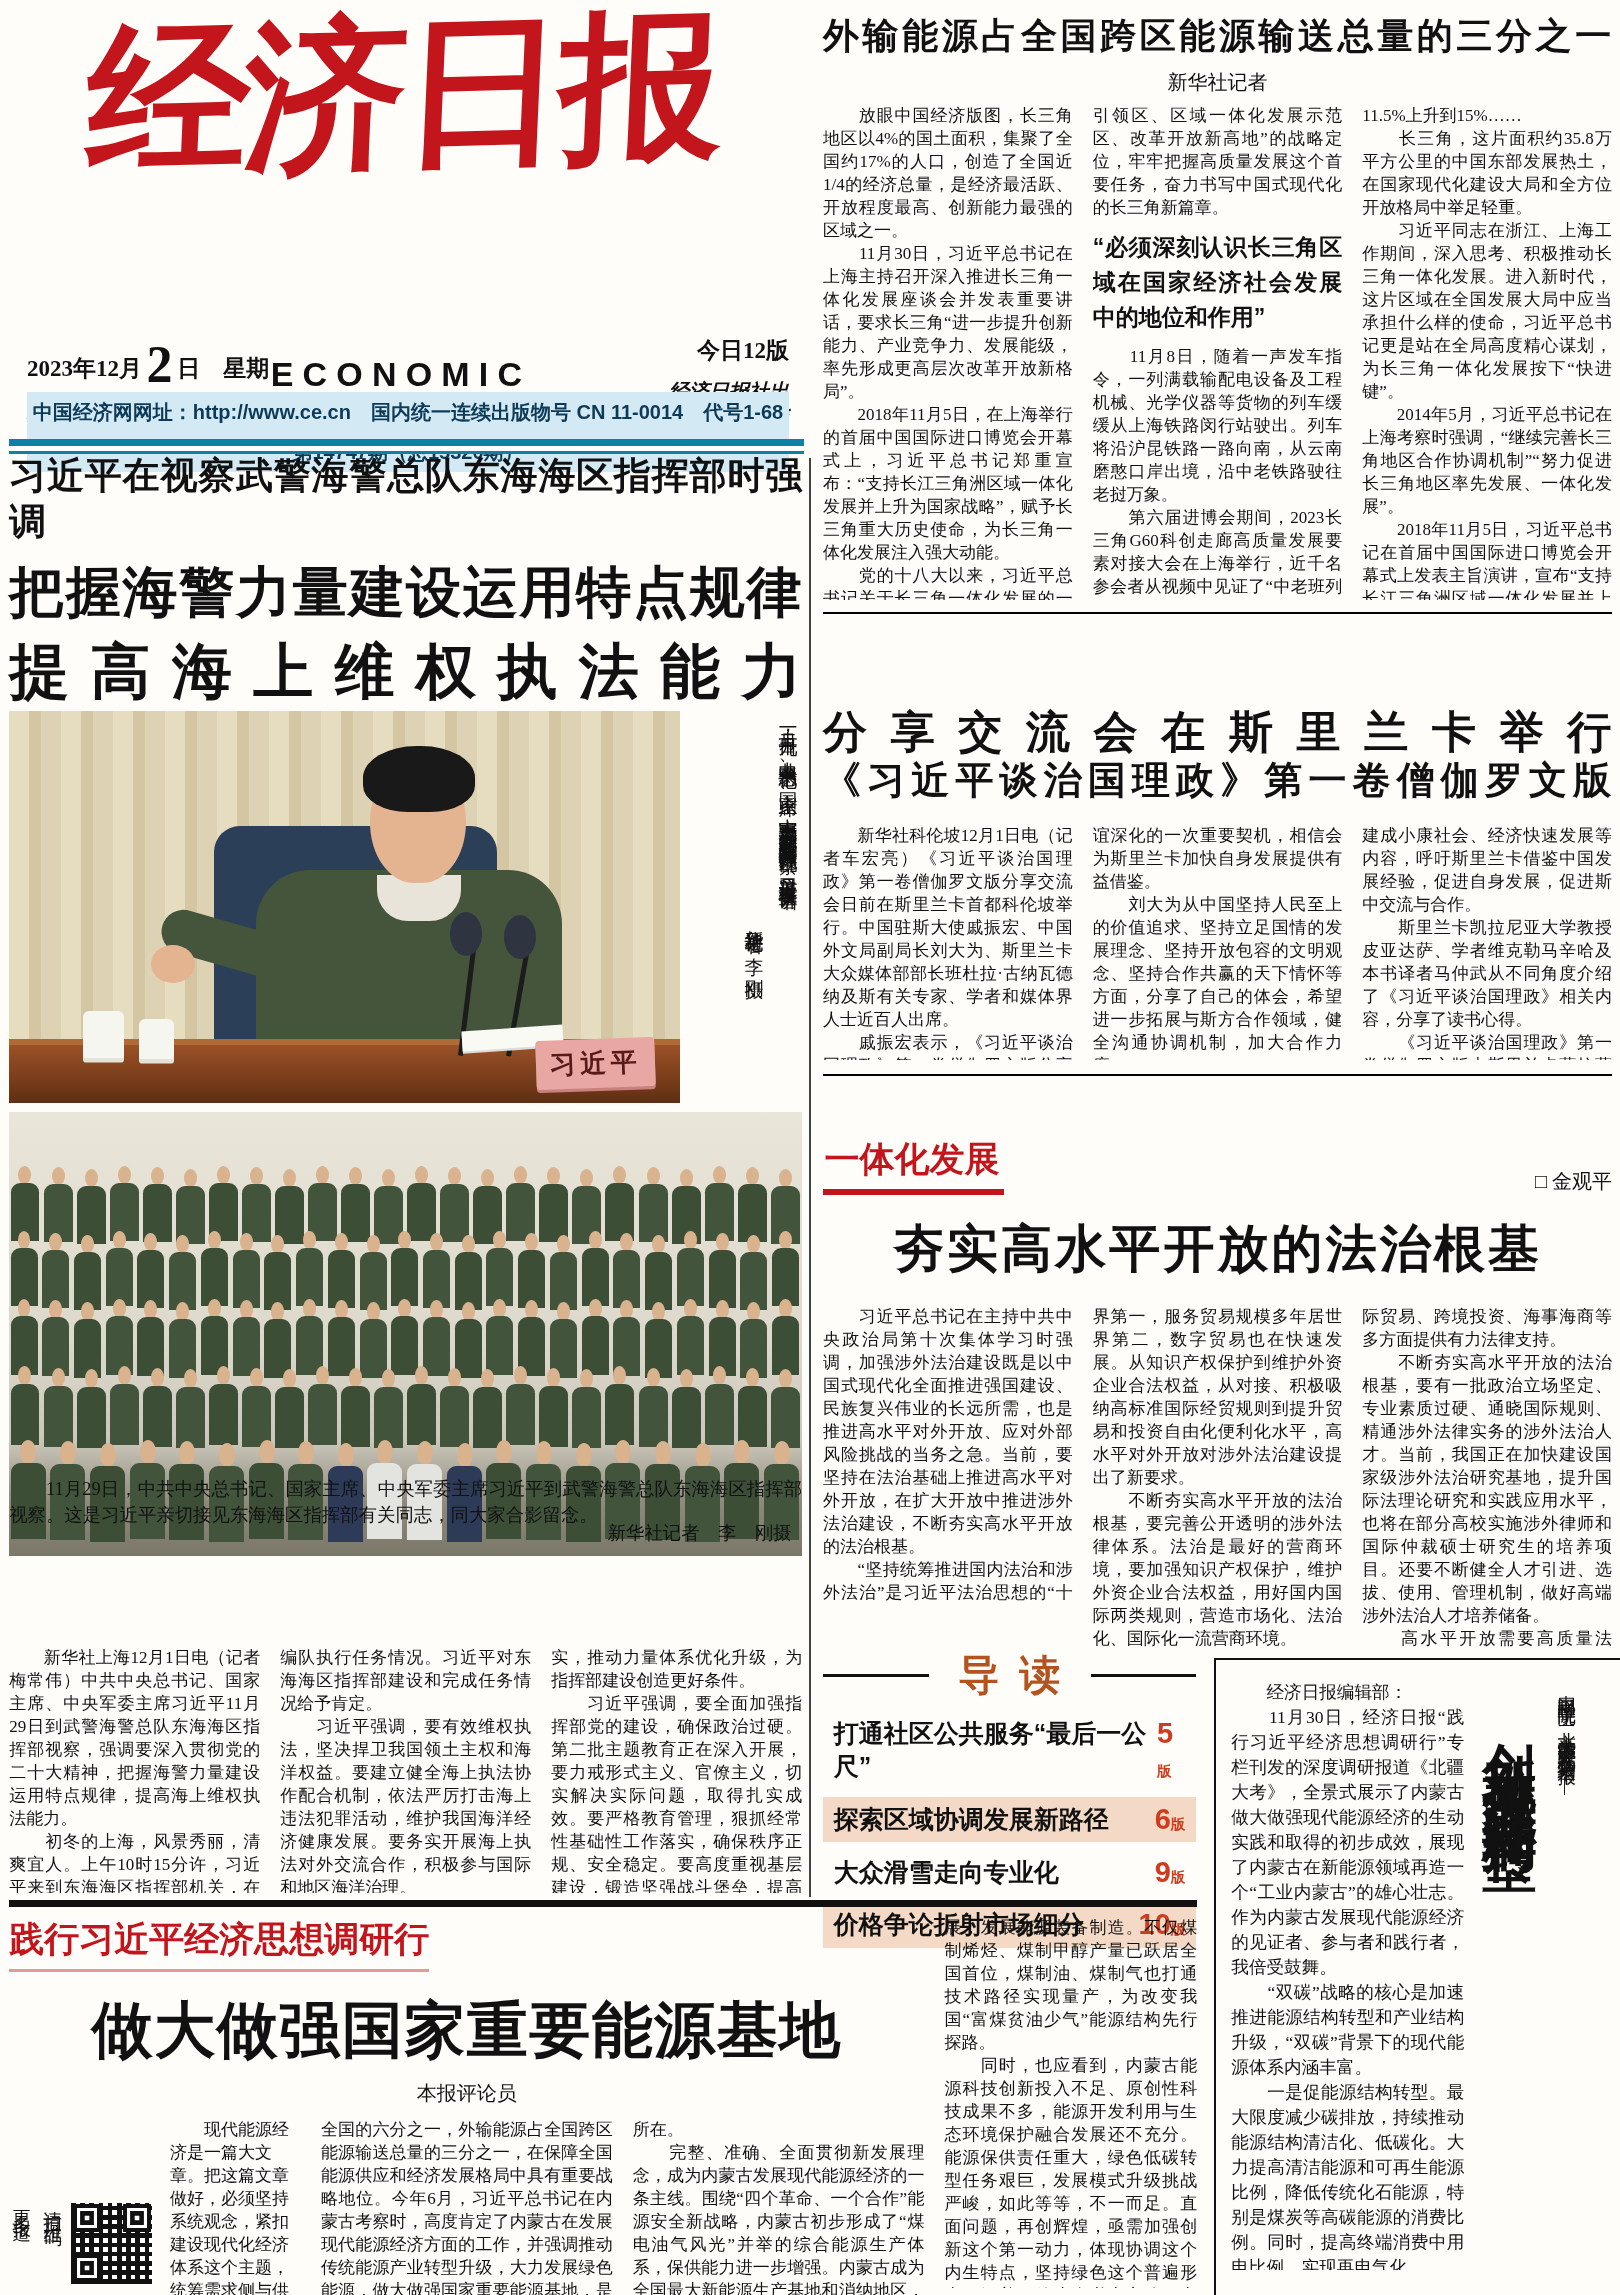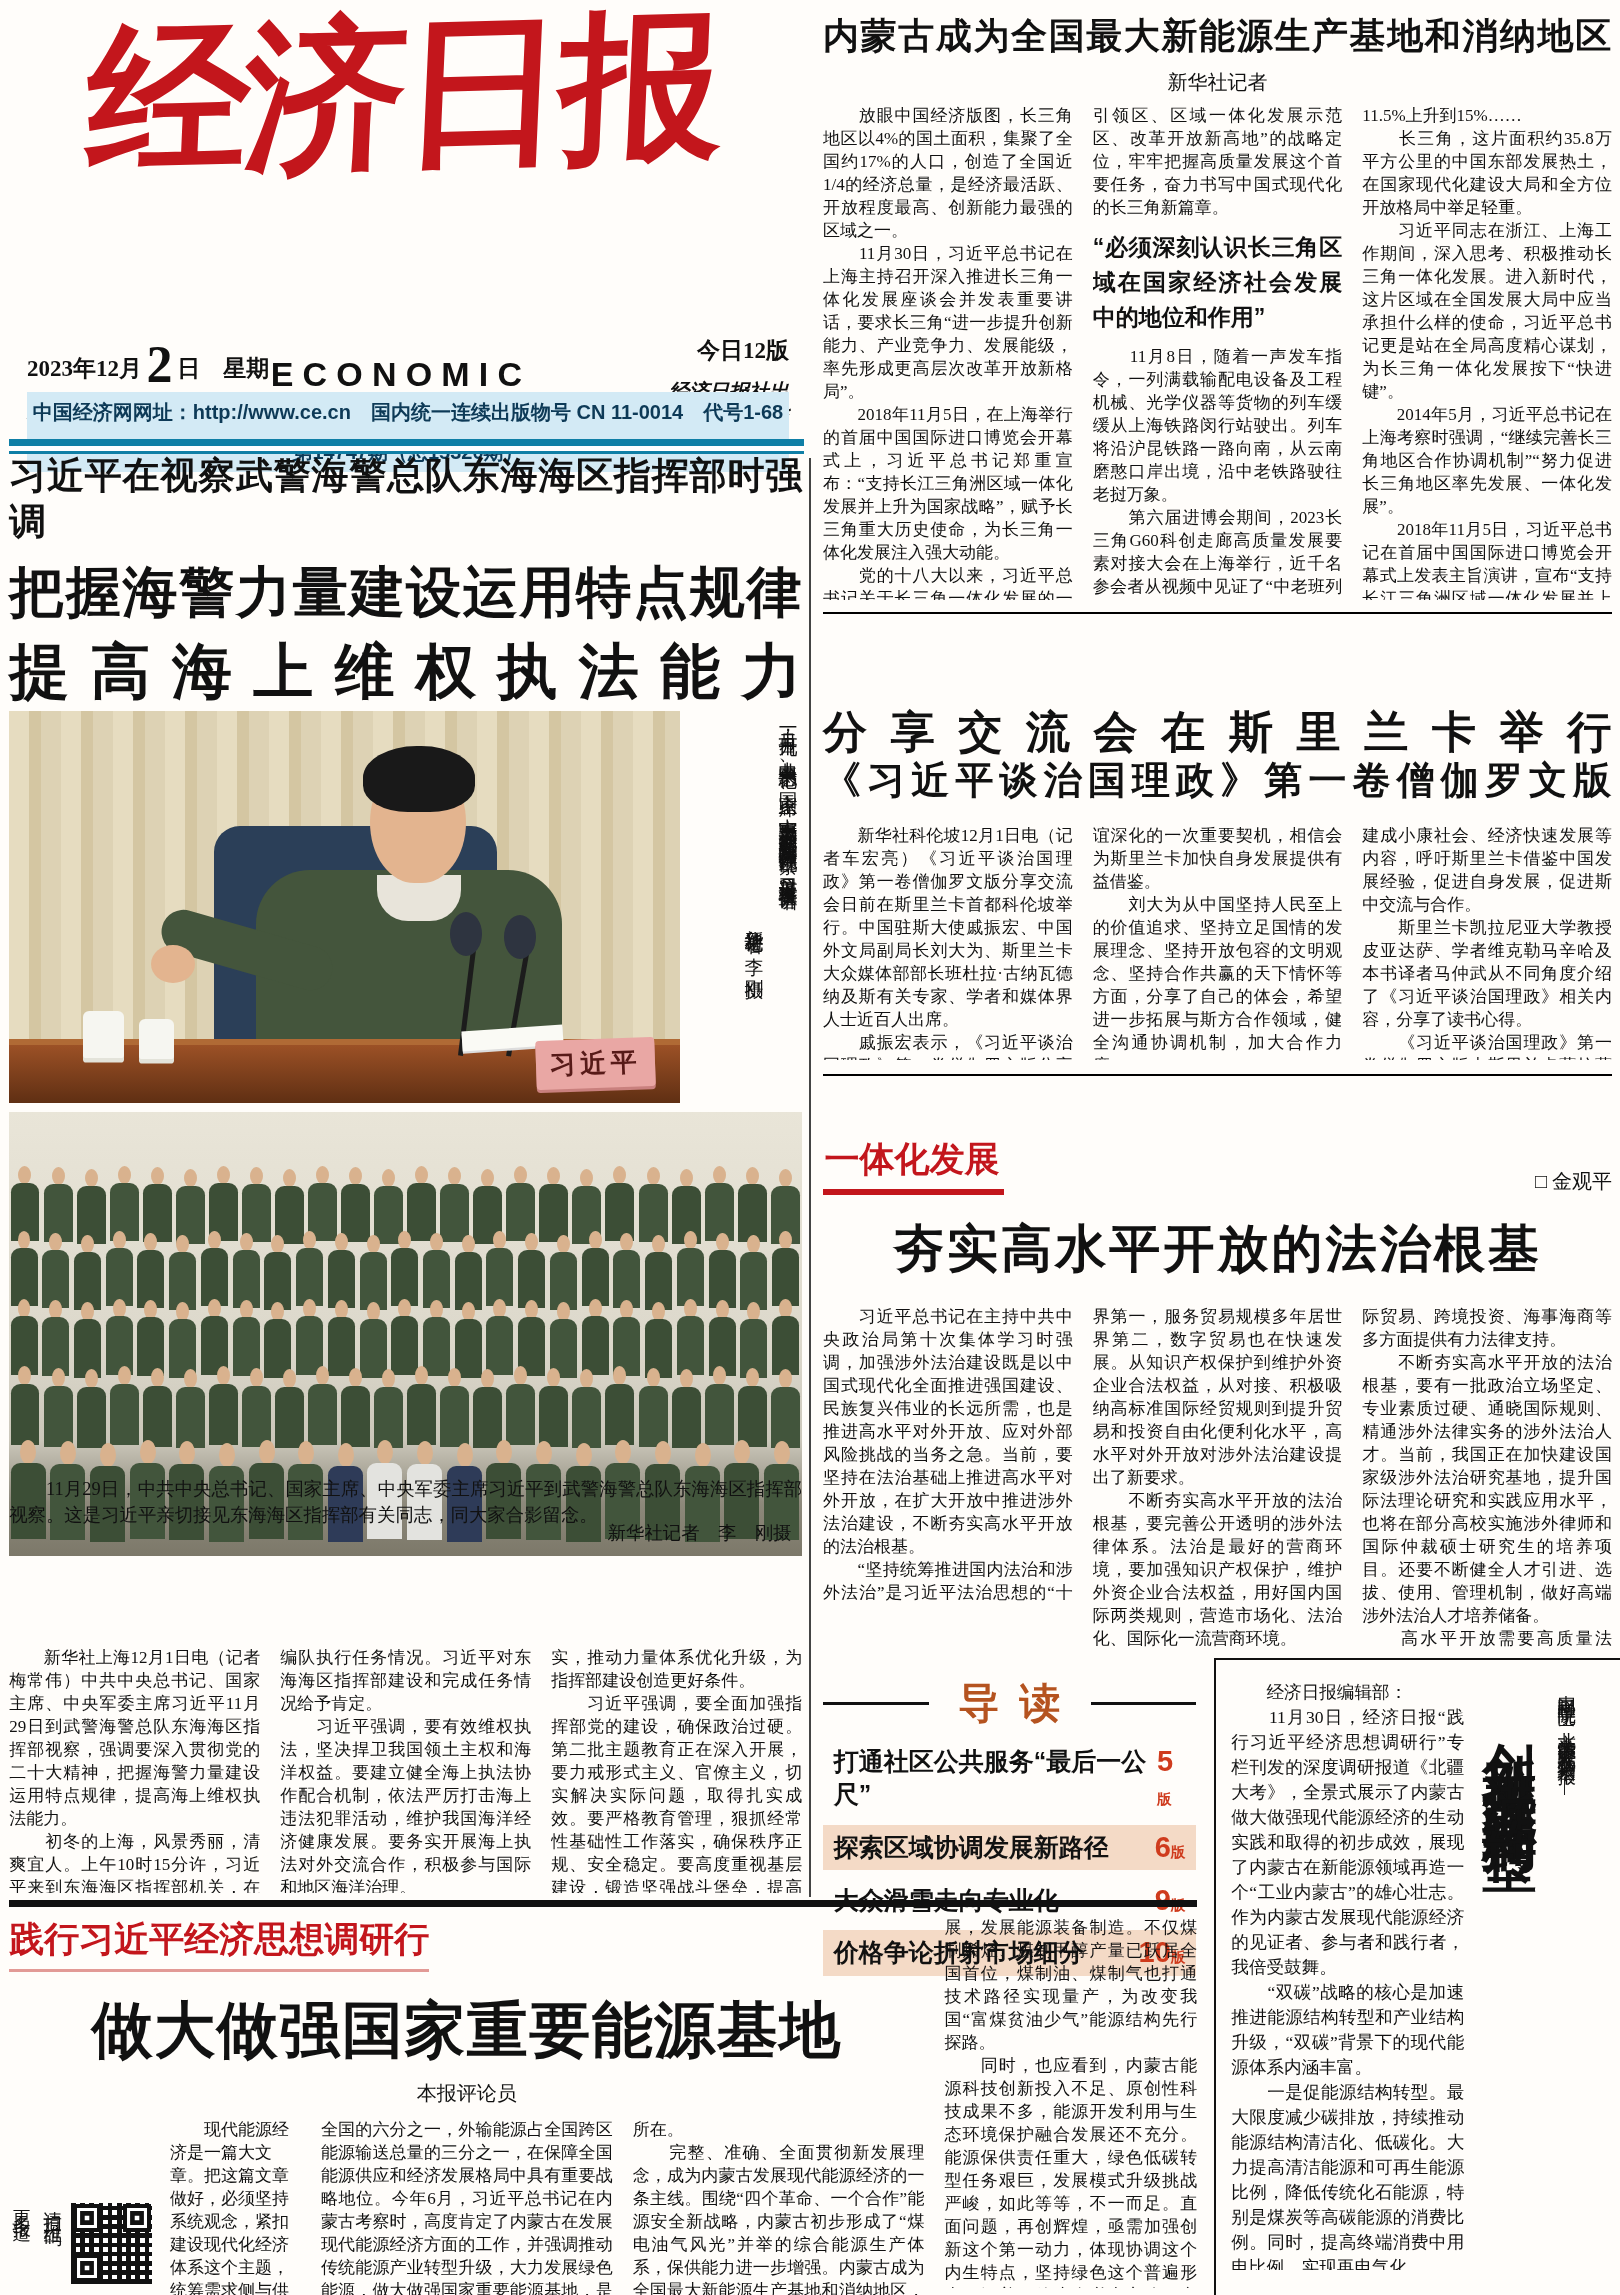--- a/index.html
+++ b/index.html
@@ -34,21 +34,21 @@
   .quote{font-weight:900;font-size:23px;line-height:35px;margin:10.7px 0;
          font-family:"Liberation Sans","DejaVu Sans",sans-serif;text-align:justify;}
   .rule-b{border-bottom:2.3px solid #000;}
 
   
   .forum-label{color:#c3161c;font-weight:900;font-size:35px;display:inline-block;
                border-bottom:6.9px solid #c3161c;padding:0 4.6px 6.1px 1.5px;}
   .forum-byline{font-size:20px;}
 
   
-  .daodu-title-row{display:flex;align-items:center;gap:10px;margin-top:28px;}
+  .daodu-title-row{display:flex;align-items:center;gap:10px;}
   .daodu-line{flex:1;height:3.1px;background:#111;}
   .daodu-title{color:#b5531f;font-weight:900;font-size:41px;letter-spacing:20px;text-indent:20px;}
   .daodu-item{display:flex;justify-content:space-between;align-items:center;
               padding:6.1px 10.7px;margin-top:7.7px;}
   .daodu-item.alt{background:#f4dac6;}
   .daodu-text{font-weight:700;font-size:25px;font-family:"Liberation Sans","DejaVu Sans",sans-serif;}
   .daodu-page{color:#cf3b1d;font-weight:bold;font-size:29px;font-family:"Liberation Sans","DejaVu Sans",sans-serif;}
   .daodu-unit{font-size:14.5px;}
 
   
@@ -126,21 +126,21 @@
       <div class="publisher">经济日报社出版</div>
     </div>
   </div>
 
   <div class="abs info-bar" style="left:27px;top:392px;width:762px;">中国经济网网址：http://www.ce.cn　国内统一连续出版物号 CN 11-0014　代号1-68　第14747期（总15320期）</div>
   <div class="abs dblrule" style="left:9.2px;top:439px;width:795px;"></div>
 
   <div class="abs vdiv" style="left:809px;top:458px;height:1439px;"></div>
 
   <div class="abs rule-b" style="left:823px;top:13.8px;width:789px;padding-bottom:12.3px;">
-    <div class="h-big hei stretch" style="font-size:36px;">内蒙古成为全国最大新能源生产基地和消纳地区</div>
+    <div class="h-big hei stretch" style="font-size:36px;">外输能源占全国跨区能源输送总量的三分之一</div>
     <div class="byline-c song">新华社记者</div>
     <div class="cols" style="margin-top:7.7px;">
       <div class="col bt song" style="height:496px;">　　放眼中国经济版图，长三角地区以4%的国土面积，集聚了全国约17%的人口，创造了全国近1/4的经济总量，是经济最活跃、开放程度最高、创新能力最强的区域之一。
 　　11月30日，习近平总书记在上海主持召开深入推进长三角一体化发展座谈会并发表重要讲话，要求长三角“进一步提升创新能力、产业竞争力、发展能级，率先形成更高层次改革开放新格局”。
 　　2018年11月5日，在上海举行的首届中国国际进口博览会开幕式上，习近平总书记郑重宣布：“支持长江三角洲区域一体化发展并上升为国家战略”，赋予长三角重大历史使命，为长三角一体化发展注入强大动能。
 　　党的十八大以来，习近平总书记关于长三角一体化发展的一系列重要讲话重要指示，明确指出了长三角一体化发展的重大使命、重点任务、方法路径、根本保障，为推动长三角一体化发展指明了前进方向、提供了根本遵循。
 　　牢记习近平总书记嘱托，长三角地区紧扣“全国发展强劲活跃增长极、高质量发展样板区、率先基本实现现代化</div>
       <div class="col" style="height:496px;overflow:hidden;">
         <div class="bt song">引领区、区域一体化发展示范区、改革开放新高地”的战略定位，牢牢把握高质量发展这个首要任务，奋力书写中国式现代化的长三角新篇章。</div>
         <div class="quote">“必须深刻认识长三角区域在国家经济社会发展中的地位和作用”</div>

